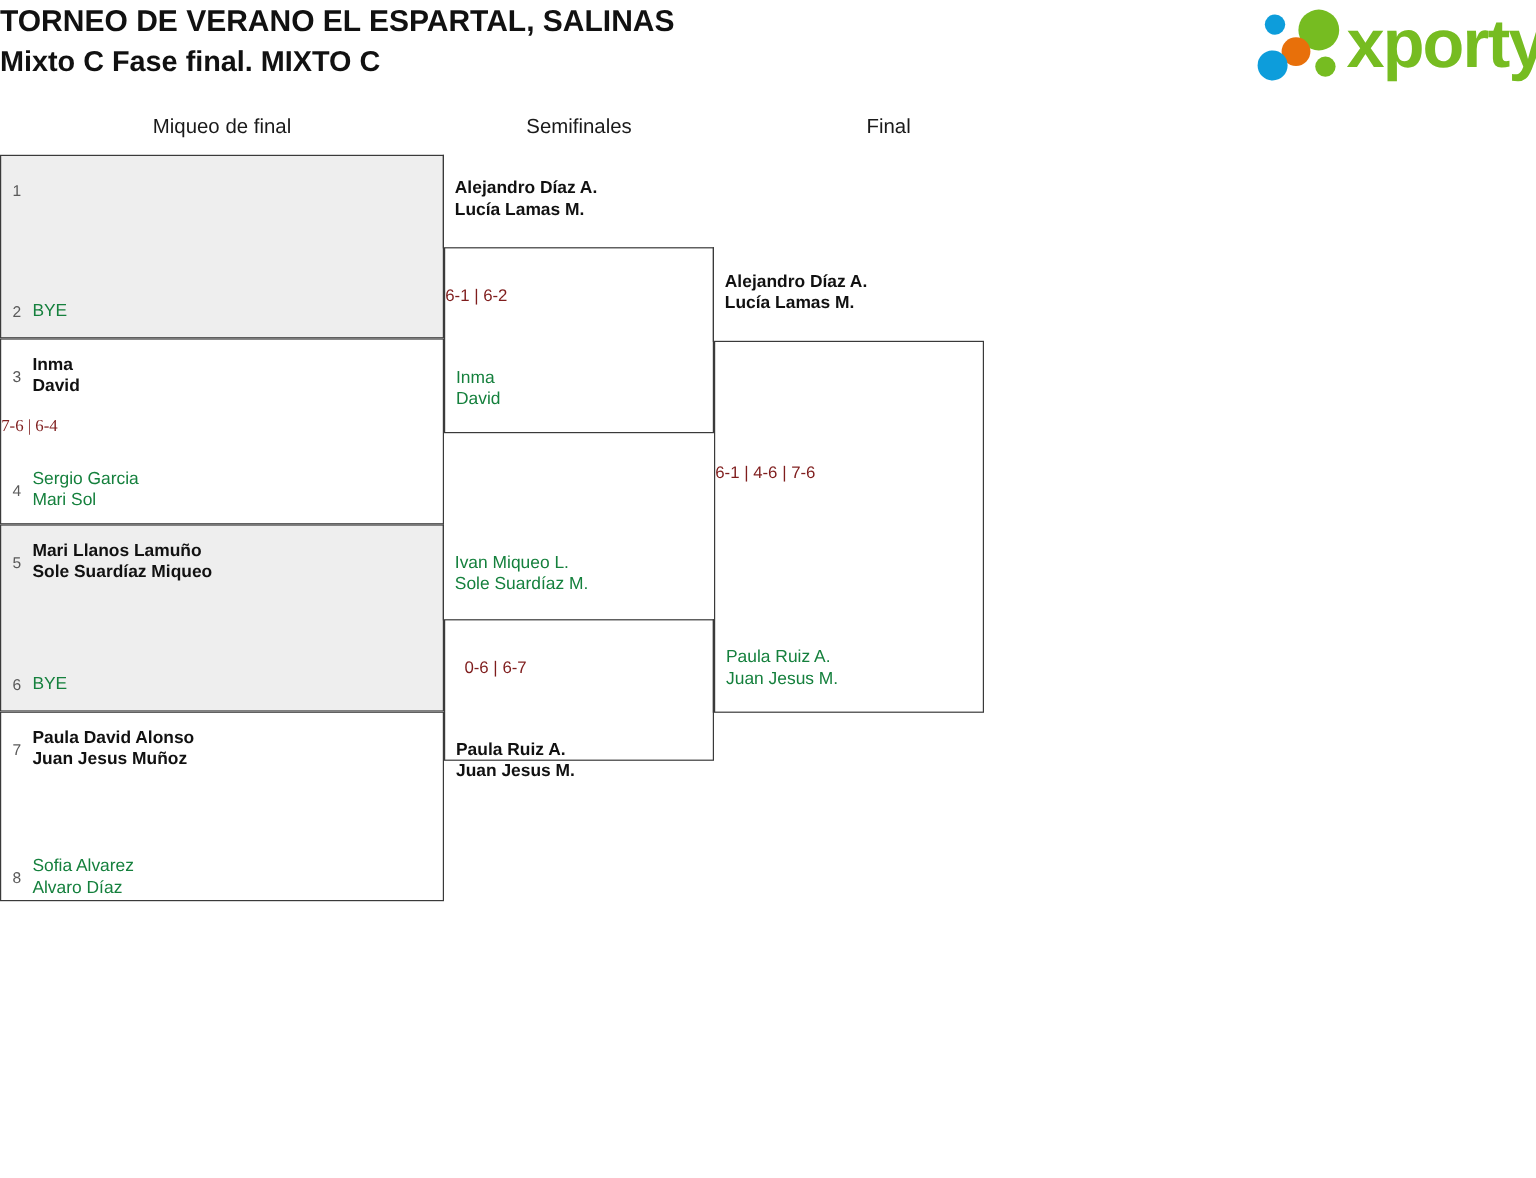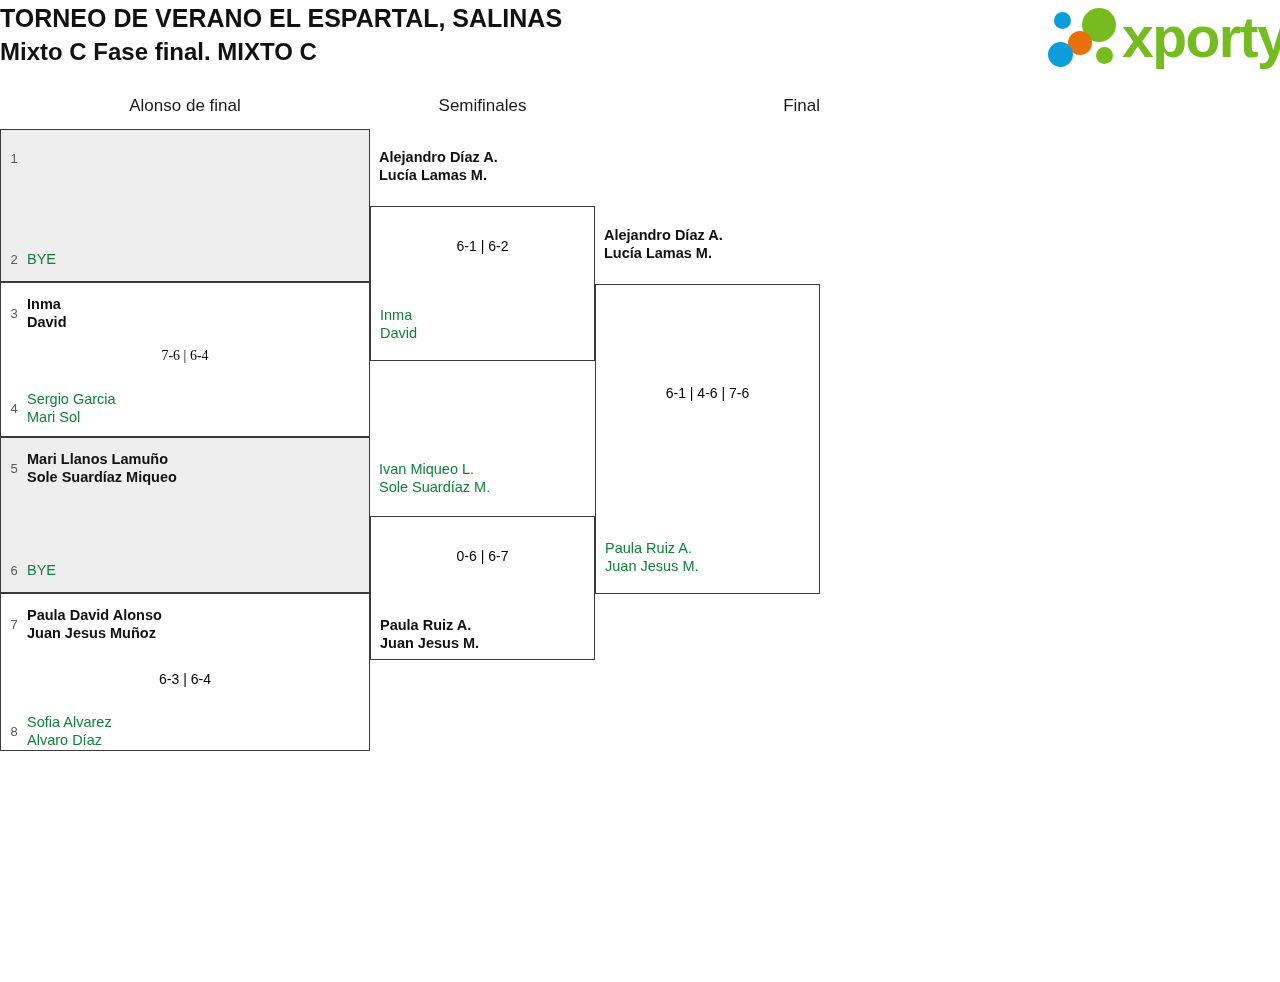--- a/index.html
+++ b/index.html
@@ -76,21 +76,21 @@
   .round-header {
     position: absolute;
     font-size: 17px;
     color: #1a1a1a;
     text-align: center;
     top: 6px;
     white-space: nowrap;
   }
   #hdr-qf  { left: 0px;   width: 370px; }
   #hdr-sf  { left: 370px; width: 225px; }
-  #hdr-f   { left: 595px; width: 225px; text-align: right; }
+  #hdr-f   { left: 628px; width: 225px; }
 
   .match {
     position: absolute;
     box-sizing: border-box;
     border: 1px solid #3a3a3a;
     background: #ffffff;
   }
   .match.shaded { background: #eeeeee; }
 
   .team {
@@ -113,23 +113,23 @@
     line-height: 18px;
     white-space: nowrap;
   }
   .winner .names { font-weight: bold; color: #111111; }
   .loser  .names { font-weight: normal; color: #15803d; }
   .names .n2 { display: block; }
 
   .score {
     position: absolute;
     width: 100%;
-    text-align: center;
+    text-align: left;
     font-size: 14px;
-    color: #000000;
+    color: #7f1d1d;
     white-space: nowrap;
   }
 
   
   .team.noseed { padding-left: 9px; }
 
   .connector {
     position: absolute;
     background: #3a3a3a;
   }
@@ -151,21 +151,21 @@
   </div>
 
   <div id="title-block">
     <div class="title-line" id="title-line1">TORNEO DE VERANO EL ESPARTAL, SALINAS</div>
     <div class="title-line" id="title-line2">Mixto C Fase final. MIXTO C</div>
   </div>
 </div>
 
 <div id="bracket">
 
-  <div class="round-header" id="hdr-qf">Alonso de final</div>
+  <div class="round-header" id="hdr-qf">Miqueo de final</div>
   <div class="round-header" id="hdr-sf">Semifinales</div>
   <div class="round-header" id="hdr-f">Final</div>
 
   <div class="match shaded" style="left:0px; top:39px; width:370px; height:153px;">
     <div class="team winner" style="top:8px; height:40px;">
       <span class="seed">1</span>
     </div>
     <div class="score" style="top:66px;"></div>
     <div class="team loser" style="top:109px; height:40px;">
       <span class="seed">2</span>
@@ -211,21 +211,20 @@
   </div>
 
   <div class="match" style="left:0px; top:503px; width:370px; height:158px;">
     <div class="team winner" style="top:10px; height:40px;">
       <span class="seed">7</span>
       <span class="names">
         <span class="n1">Paula David Alonso</span>
         <span class="n2">Juan Jesus Muñoz</span>
       </span>
     </div>
-    <div class="score" style="top:77px;">6-3 | 6-4</div>
     <div class="team loser" style="top:117px; height:40px;">
       <span class="seed">8</span>
       <span class="names">
         <span class="n1">Sofia Alvarez</span>
         <span class="n2">Alvaro Díaz</span>
       </span>
     </div>
   </div>
 
   <div class="team winner noseed" style="left:370px; top:56px; width:225px; height:40px;">
@@ -245,21 +244,21 @@
     </div>
   </div>
 
   <div class="team loser noseed" style="left:370px; top:368px; width:225px; height:40px;">
     <span class="names">
       <span class="n1">Ivan Miqueo L.</span>
       <span class="n2">Sole Suardíaz M.</span>
     </span>
   </div>
 
-  <div class="match" style="left:370px; top:426px; width:225px; height:144px;">
+  <div class="match" style="left:370px; top:426px; width:225px; height:118px;padding-left:16px;">
     <div class="score" style="top:31px;">0-6 | 6-7</div>
     <div class="team winner noseed" style="top:97px; height:40px;">
       <span class="names">
         <span class="n1">Paula Ruiz A.</span>
         <span class="n2">Juan Jesus M.</span>
       </span>
     </div>
   </div>
 
   <div class="team winner noseed" style="left:595px; top:134px; width:225px; height:40px;">

